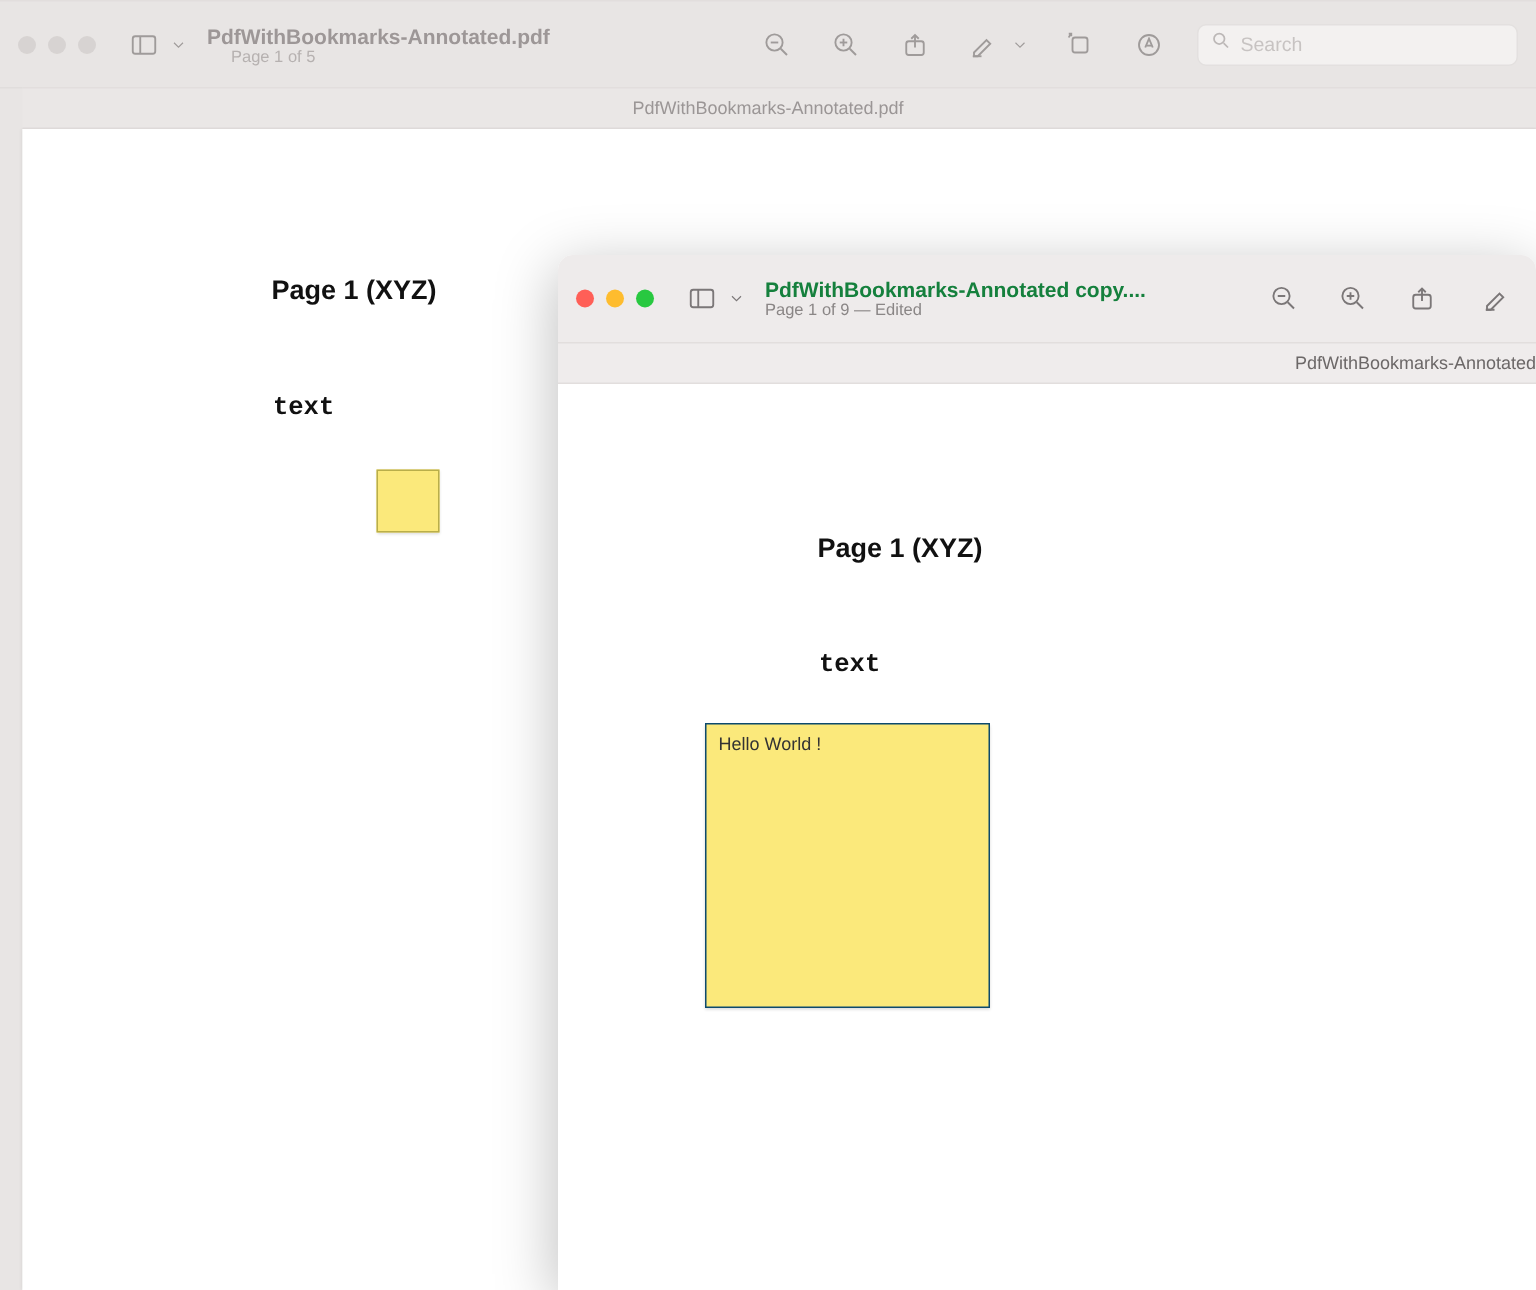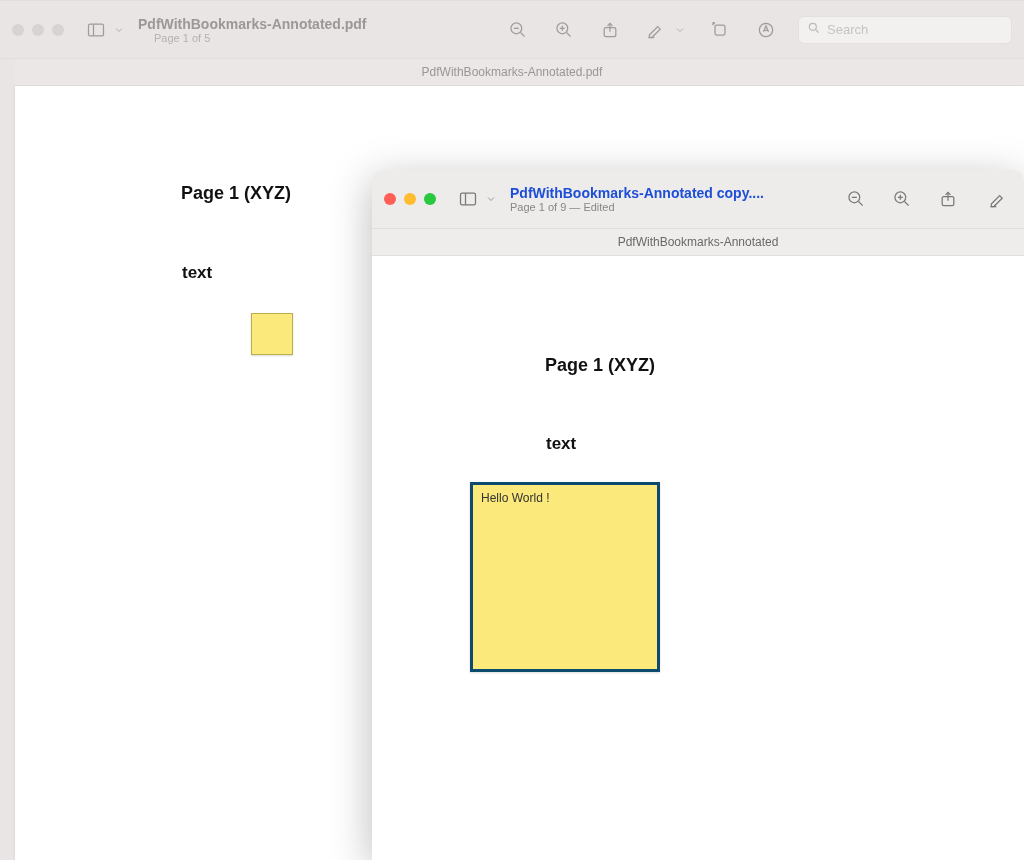--- a/index.html
+++ b/index.html
@@ -62,21 +62,21 @@
     display: flex;
     flex-direction: column;
     justify-content: center;
     min-width: 0;
     padding-left: 4px;
     flex-shrink: 0;
   }
   .title-main {
     font-size: 14px;
     font-weight: 600;
-    color: #1d4ed8;
+    color: #15803d;
     white-space: nowrap;
   }
   .window.back .title-main { color:#9d9797; }
   .title-sub {
     font-size: 11px;
     color: #8a8686;
     white-space: nowrap;
   }
   .window.back .title-sub { color:#b6b1b0;margin-left:16px; }
   .tb-spacer { flex: 1 1 auto; }
@@ -137,50 +137,50 @@
   }
   .window.back .tabbar {
     position:absolute;
     left:0; right:0; top:58px;
   }
   .window.front .page-area {
     top:86px;
   }
   .window.front .tabbar {
     position:absolute;
-    left:0; right:0; top:58px;
+    left:0; right:0; top:58px;justify-content:flex-end;
   }
 
   
   .doc-heading {
     position:absolute;
     font-size:18px;
     font-weight:600;
     color:#111;
     font-family: Arial, sans-serif;
   }
   .doc-text {
     position:absolute;
     font-size:17px;
     font-weight:600;
     color:#111;
-    font-family: Liberation Sans, sans-serif;
+    font-family: Liberation Mono, monospace;
   }
   .note {
     position:absolute;
     background:#fbe97b;
     border:1px solid #b9ae4a;
     box-shadow: 0 1px 2px rgba(0,0,0,0.15);
   }
   .note.small {
     width:42px; height:42px;
   }
   .note.big {
     width:190px; height:190px;
-    border:3px solid #0c4a6e;
+    border:1px solid #0c4a6e;
     padding:6px 8px;
     font-size:12px;
     color:#333;
     font-family: Arial, sans-serif;
   }
   .note.big .fold {
     position:absolute;
     right:0; bottom:0;
     width:0; height:0;
   }

